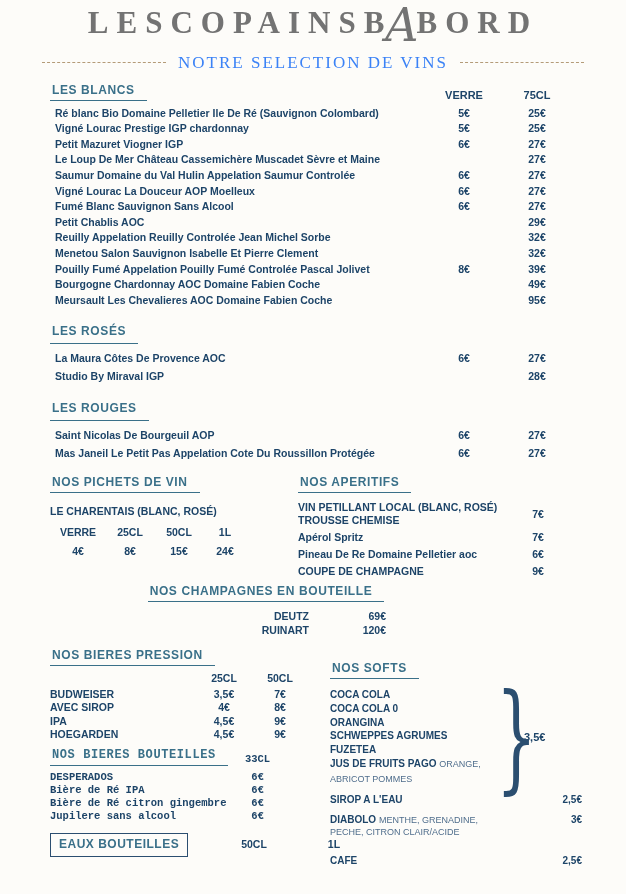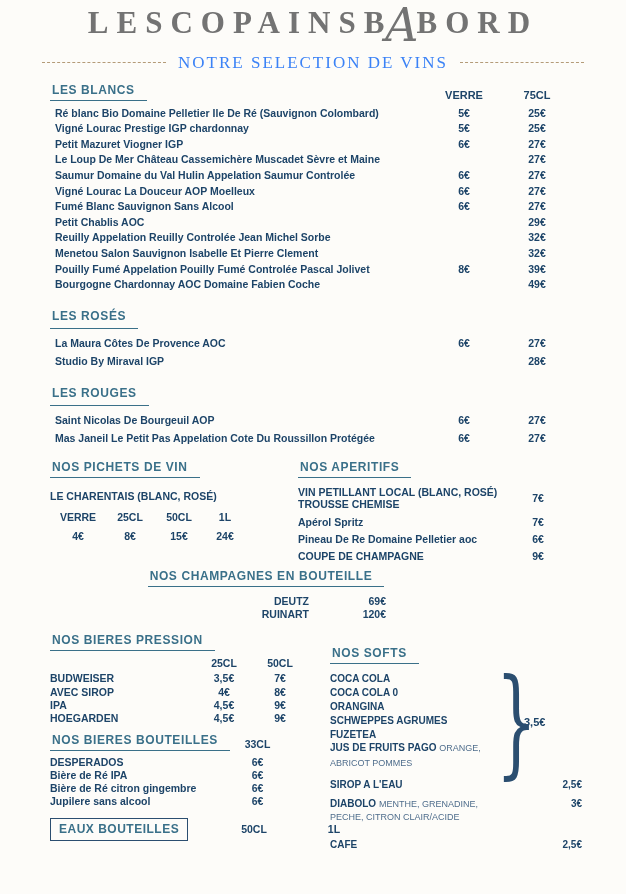--- a/index.html
+++ b/index.html
@@ -61,21 +61,21 @@
   .champ { width:240px; margin-left:146px; margin-top:4px; text-align:center; }
   .crows { margin-top:8px; text-align:right; padding-left:28px; }
   .crow { display:grid; grid-template-columns:135px auto; font-size:10.5px; font-weight:700; line-height:13.5px; }
   
   .bottom { display:flex; padding:0 44px 0 50px; margin-top:8px; }
   .bleft { width:258px; flex:none; }
   .prow { display:grid; grid-template-columns:1fr 56px 56px; font-size:10.5px; font-weight:700; line-height:13.4px; }
   .pc { text-align:center; }
   .phead { margin-top:6px; margin-bottom:2px; }
   .bb { margin-top:8px; }
-  .brow { display:grid; grid-template-columns:185px 45px; font-size:10.5px; font-weight:700; line-height:13px; align-items:center; }
+  .brow { display:grid; grid-template-columns:185px 45px; font-size:10.5px; font-weight:700; line-height:13px; align-items:center;font-family:Liberation Mono, monospace; }
   .brow .hd { justify-self:start; }
   .bhead { align-items:end; margin-bottom:5px; }
   .bc { text-align:center; }
   .eaux { margin-top:10px; }
   .erow { display:grid; grid-template-columns:150px 52px 52px; font-size:10.5px; font-weight:700; line-height:13.5px; align-items:center;gap:28px; }
   .ehead { margin-bottom:5px; }
   .ec { text-align:center; }
   .ebox {
     border:1.6px solid #2b4e70; color:#3a7089; font-weight:700; font-size:12px;
     letter-spacing:.5px; padding:4px 8px; justify-self:start;
@@ -169,20 +169,25 @@
         </div>
       <div class="wrow">
           <span class="wname">Pouilly Fumé Appelation Pouilly Fumé Controlée Pascal Jolivet</span>
           <span class="wp">8€</span>
           <span class="wp">39€</span>
         </div>
       <div class="wrow">
           <span class="wname">Bourgogne Chardonnay AOC Domaine Fabien Coche</span>
           <span class="wp"></span>
           <span class="wp">49€</span>
+        </div>
+      <div class="wrow">
+          <span class="wname">Meursault Les Chevalieres AOC Domaine Fabien Coche</span>
+          <span class="wp"></span>
+          <span class="wp">95€</span>
         </div>
     </section>
 
     <section class="wsec roomy">
       <div class="wrow whead">
         <span class="hd">LES ROSÉS</span>
           <span></span>
           <span></span>
       </div>
       <div class="wrow">

